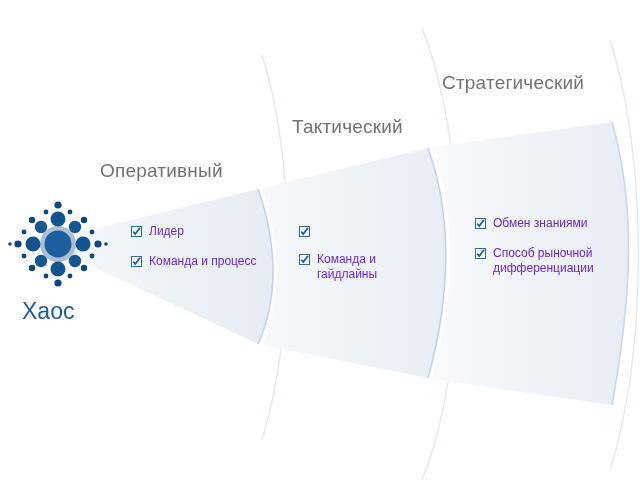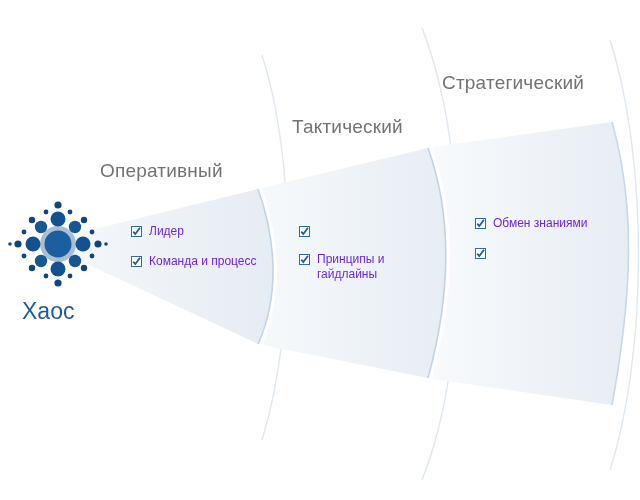--- a/index.html
+++ b/index.html
@@ -189,37 +189,38 @@
           </svg>
       </span>
     </div>
     <div class="bullet-row">
       <span class="cb">
         <svg width="11" height="11" viewBox="0 0 11 11">
             <rect x="0.5" y="0.5" width="10" height="10" fill="#ffffff" stroke="#2f6ba8" stroke-width="1"></rect>
             <path d="M2.3 5.6 L4.3 8 L9 1.8" fill="none" stroke="#1d5e9e" stroke-width="1.8"></path>
           </svg>
       </span>
-      <span class="bullet-text" style="max-width:92px">Принципы и гайдлайны</span>
+      <span class="bullet-text" style="max-width:92px">Команда и гайдлайны</span>
     </div>
   </div>
 
   <div class="bullet-col" id="col-3">
     <div class="bullet-row">
       <span class="cb">
         <svg width="11" height="11" viewBox="0 0 11 11">
             <rect x="0.5" y="0.5" width="10" height="10" fill="#ffffff" stroke="#2f6ba8" stroke-width="1"></rect>
             <path d="M2.3 5.6 L4.3 8 L9 1.8" fill="none" stroke="#1d5e9e" stroke-width="1.8"></path>
           </svg>
       </span>
       <span class="bullet-text">Обмен знаниями</span>
     </div>
     <div class="bullet-row">
       <span class="cb">
         <svg width="11" height="11" viewBox="0 0 11 11">
             <rect x="0.5" y="0.5" width="10" height="10" fill="#ffffff" stroke="#2f6ba8" stroke-width="1"></rect>
             <path d="M2.3 5.6 L4.3 8 L9 1.8" fill="none" stroke="#1d5e9e" stroke-width="1.8"></path>
           </svg>
       </span>
+      <span class="bullet-text" style="max-width:120px">Способ рыночной дифференциации</span>
     </div>
   </div>
 
 </div>
 
 </body></html>

